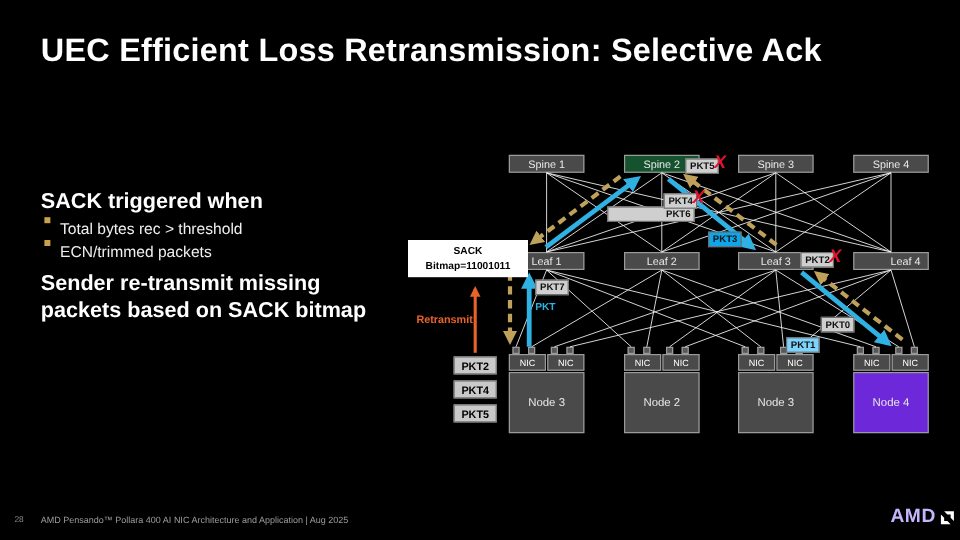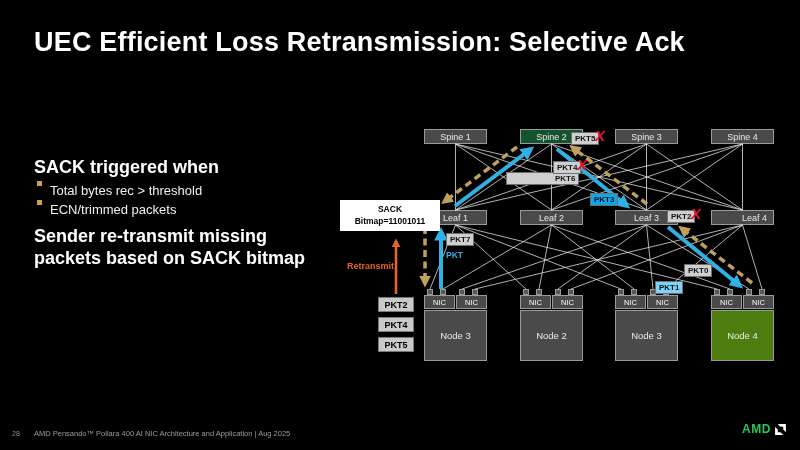--- a/index.html
+++ b/index.html
@@ -28,21 +28,21 @@
   .sack-box{position:absolute;left:340px;top:200px;width:100px;height:31px;background:#fff;
        color:#000;font-weight:bold;font-size:8.5px;z-index:5;display:flex;flex-direction:column;
        align-items:center;justify-content:center;line-height:1.35;}
   .retransmit-label{position:absolute;left:347px;top:261px;font-weight:bold;font-size:9px;z-index:5;}
   .queue-box{position:absolute;left:378px;width:36px;height:15px;box-sizing:border-box;z-index:5;
        display:flex;align-items:center;justify-content:center;color:#000;font-weight:bold;font-size:9px;}
   .pkt-flow{position:absolute;left:446px;top:250px;font-weight:bold;font-size:8.5px;z-index:5;}
   .footer-page{position:absolute;left:12px;top:430px;font-size:7px;color:#8a8a8a;}
   .footer-text{position:absolute;left:34px;top:429px;font-size:7.5px;color:#9c9c9c;white-space:nowrap;}
   .amd-logo{position:absolute;left:742px;top:422px;display:flex;align-items:center;gap:3px;
-       color:#22c55e;font-weight:bold;font-size:12px;letter-spacing:.5px;}
+       color:#c4b5fd;font-weight:bold;font-size:16px;letter-spacing:.5px;}
 </style>
 </head>
 <body>
 
 <div class="slide-title">UEC Efficient Loss Retransmission: Selective Ack</div>
 
 <div class="h-sack">SACK triggered when</div>
 <div class="bullet-row" style="top:183px;">
   <span class="bullet-sq" style="background: rgb(201, 162, 74);"></span>
   <span>Total bytes rec &gt; threshold</span>
@@ -139,21 +139,21 @@
     <div class="stub" style="left: 536px; top: 289px; background: rgb(88, 88, 88); border: 1px solid rgb(154, 154, 154);"></div>
     <div class="stub" style="left: 555px; top: 289px; background: rgb(88, 88, 88); border: 1px solid rgb(154, 154, 154);"></div>
     <div class="stub" style="left: 568px; top: 289px; background: rgb(88, 88, 88); border: 1px solid rgb(154, 154, 154);"></div>
     <div class="node-box" style="left: 615px; top: 310px; background: rgb(74, 74, 74); border: 1px solid rgb(154, 154, 154);">Node 3</div>
     <div class="nic-box" style="left: 615px; top: 295px; background: rgb(74, 74, 74); border: 1px solid rgb(154, 154, 154);">NIC</div>
     <div class="nic-box" style="left: 647px; top: 295px; background: rgb(74, 74, 74); border: 1px solid rgb(154, 154, 154);">NIC</div>
     <div class="stub" style="left: 618px; top: 289px; background: rgb(88, 88, 88); border: 1px solid rgb(154, 154, 154);"></div>
     <div class="stub" style="left: 631px; top: 289px; background: rgb(88, 88, 88); border: 1px solid rgb(154, 154, 154);"></div>
     <div class="stub" style="left: 650px; top: 289px; background: rgb(88, 88, 88); border: 1px solid rgb(154, 154, 154);"></div>
     <div class="stub" style="left: 663px; top: 289px; background: rgb(88, 88, 88); border: 1px solid rgb(154, 154, 154);"></div>
-    <div class="node-box" style="left: 711px; top: 310px; background: #4d7c0f; border: 1px solid rgb(154, 154, 154);">Node 4</div>
+    <div class="node-box" style="left: 711px; top: 310px; background: #6d28d9; border: 1px solid rgb(154, 154, 154);">Node 4</div>
     <div class="nic-box" style="left: 711px; top: 295px; background: rgb(74, 74, 74); border: 1px solid rgb(154, 154, 154);">NIC</div>
     <div class="nic-box" style="left: 743px; top: 295px; background: rgb(74, 74, 74); border: 1px solid rgb(154, 154, 154);">NIC</div>
     <div class="stub" style="left: 714px; top: 289px; background: rgb(88, 88, 88); border: 1px solid rgb(154, 154, 154);"></div>
     <div class="stub" style="left: 727px; top: 289px; background: rgb(88, 88, 88); border: 1px solid rgb(154, 154, 154);"></div>
     <div class="stub" style="left: 746px; top: 289px; background: rgb(88, 88, 88); border: 1px solid rgb(154, 154, 154);"></div>
     <div class="stub" style="left: 759px; top: 289px; background: rgb(88, 88, 88); border: 1px solid rgb(154, 154, 154);"></div>
     <div class="pkt-label" style="left: 446px; top: 233px; background: rgb(207, 207, 207); border: 1px solid rgb(110, 110, 110);">PKT7</div>
     <div class="pkt-label" style="left: 506px; top: 172px; background: rgb(207, 207, 207); border: 1px solid rgb(110, 110, 110); padding-left: 48px;">PKT6</div>
     <div class="pkt-label" style="left: 571px; top: 132px; background: rgb(207, 207, 207); border: 1px solid rgb(110, 110, 110);">PKT5</div>
     <div class="x-mark" style="left: 595px; top: 128px; color: rgb(232, 17, 45);">X</div>

